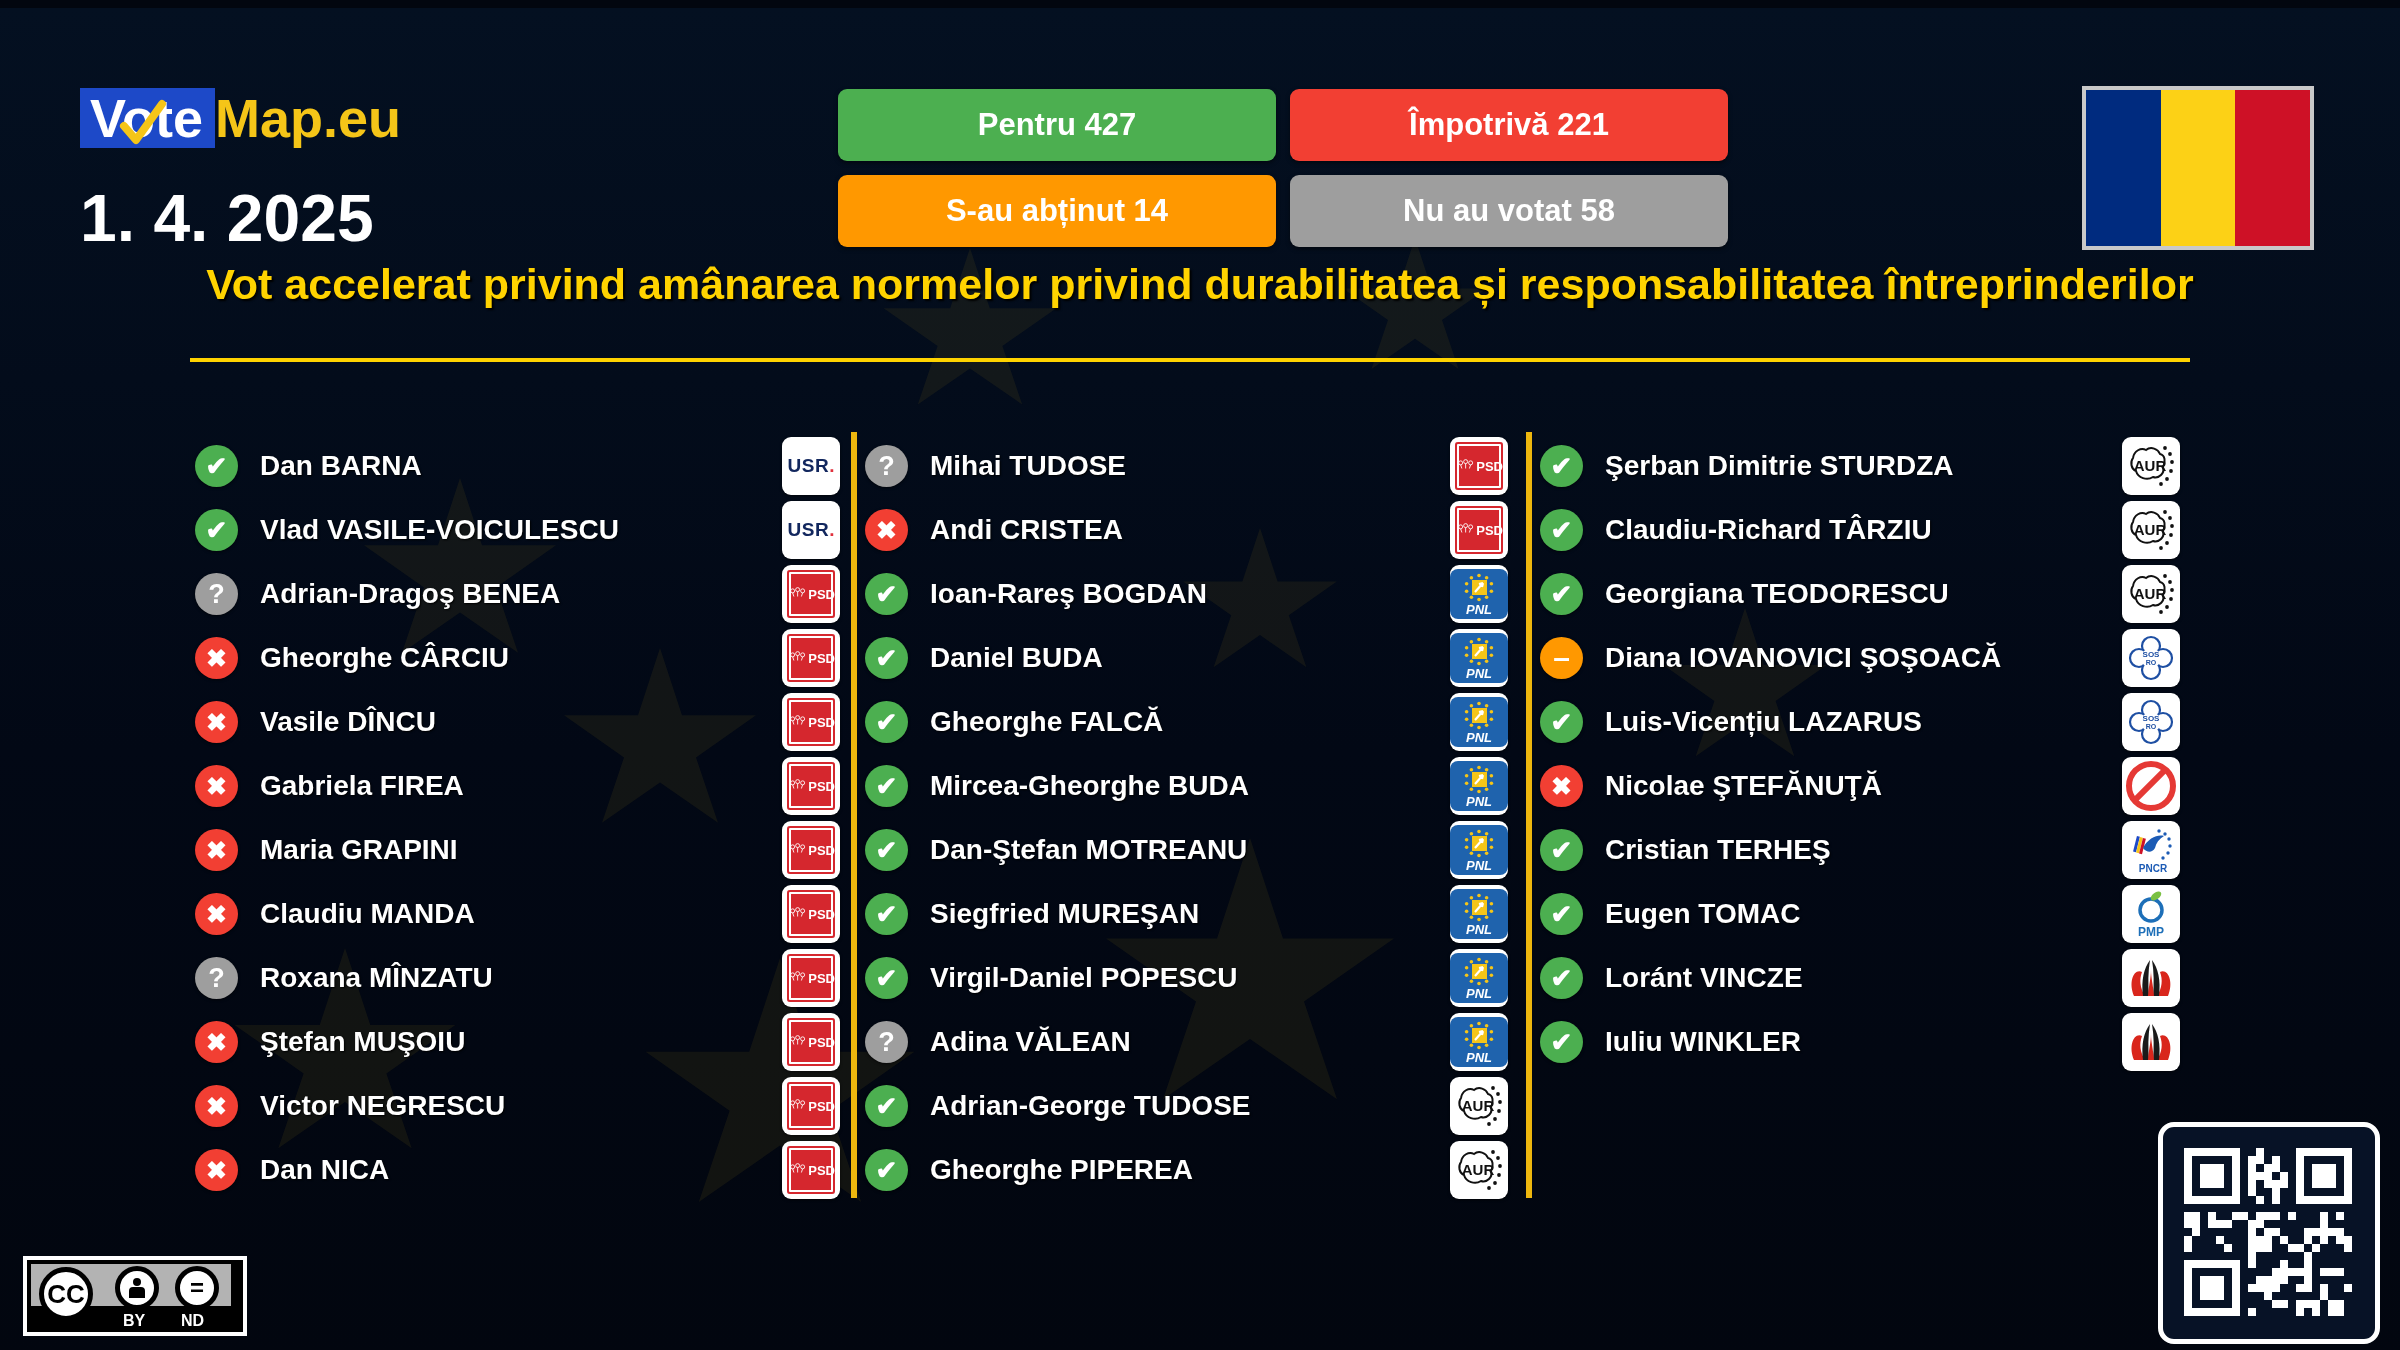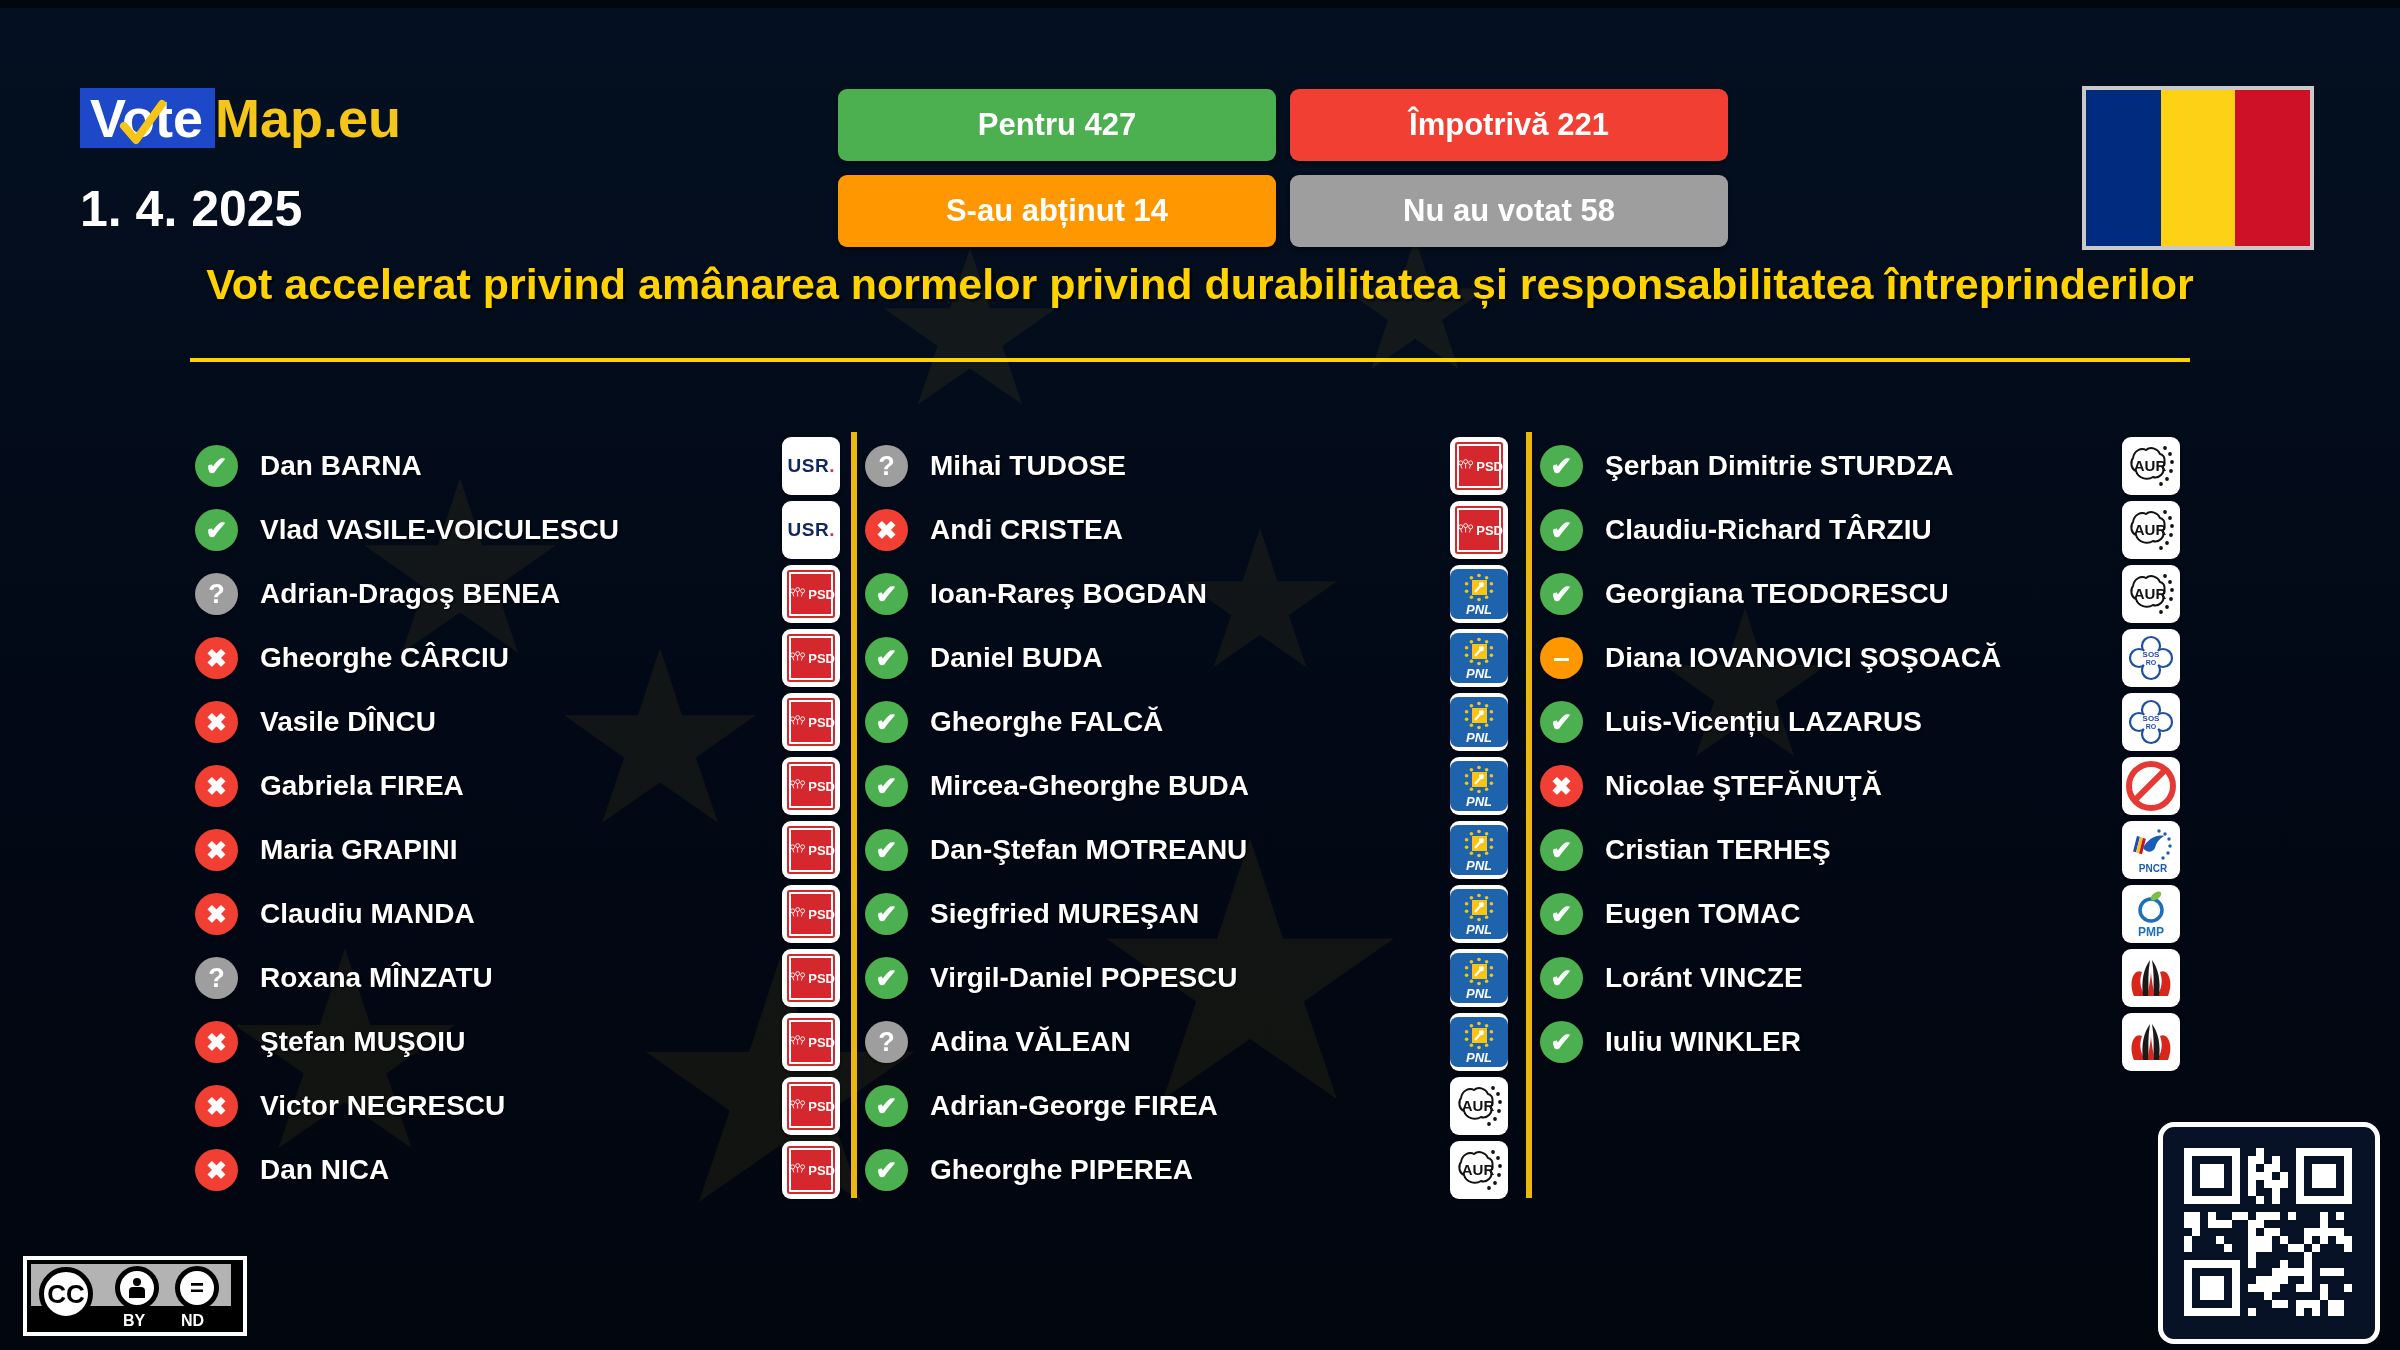--- a/index.html
+++ b/index.html
@@ -9,21 +9,21 @@
   
   .bgstar{position:absolute;background:#8d7618;opacity:.12;
     clip-path:polygon(50% 0%,61% 35%,98% 35%,68% 57%,79% 91%,50% 70%,21% 91%,32% 57%,2% 35%,39% 35%);}
 
   
   #logo{position:absolute;left:80px;top:80px;height:60px;display:flex;align-items:flex-start;}
   #logo .vote-box{position:relative;background:#1d49c8;color:#fff;font-weight:bold;
     font-size:54px;line-height:60px;padding:0 12px 0 10px;}
   #logo .map-text{color:#f5c518;font-weight:bold;font-size:54px;line-height:60px;}
   #logo svg.logo-check{position:absolute;left:36px;top:8px;overflow:visible;}
-  #date{position:absolute;left:80px;top:172px;color:#fff;font-size:50px;font-weight:bold;}
+  #date{position:absolute;left:80px;top:172px;color:#fff;font-size:66px;font-weight:bold;}
 
   #results{position:absolute;left:838px;top:81px;display:grid;
     grid-template-columns:438px 438px;grid-auto-rows:72px;column-gap:14px;row-gap:14px;}
   .result-btn{border:none;border-radius:9px;color:#fff;font-family:"Liberation Sans",sans-serif;
     font-size:31px;font-weight:bold;display:flex;align-items:center;justify-content:center;
     cursor:pointer;box-shadow:0 2px 4px rgba(0,0,0,.5);}
 
   #flag{position:absolute;left:2082px;top:78px;width:224px;height:156px;
     border:4px solid #c9c9c9;display:flex;}
   #flag div{flex:1;}
@@ -543,21 +543,21 @@
               </g>
         <rect x="18" y="11" width="15" height="15" fill="#f5c518"></rect>
         <path d="M21,23 L29,14 M29,14 l-4,1 M29,14 l-1,4" stroke="#fff" stroke-width="2.2" fill="none"></path>
         <text x="25" y="45" text-anchor="middle" font-size="13" font-style="italic" font-weight="bold" fill="#fff" font-family="Liberation Sans,sans-serif">PNL</text>
       </svg>
           </div>
         </div>
       </div>
       <div class="member-row">
         <div class="vote-icon vote-for">✔</div>
-        <span class="member-name">Adrian-George FIREA</span>
+        <span class="member-name">Adrian-George TUDOSE</span>
         <div class="badge">
       <svg width="52" height="48" viewBox="0 0 52 48">
         <path d="M8,16 C9,9 16,5 21,8 C26,4 33,7 35,12 C40,13 41,20 38,25 C40,31 34,37 28,35 C22,39 13,36 11,29 C6,27 5,20 8,16 Z" fill="none" stroke="#111" stroke-width="2"></path>
         <text x="25" y="29" text-anchor="middle" font-size="15" font-weight="bold" fill="#111" font-family="Liberation Sans,sans-serif">AUR</text>
         <g fill="#111">
               <circle cx="40" cy="6" r="1.9"></circle>
               <circle cx="45" cy="12" r="1.9"></circle>
               <circle cx="47" cy="20" r="1.9"></circle>
               <circle cx="46" cy="29" r="1.9"></circle>
               <circle cx="42" cy="37" r="1.9"></circle>

